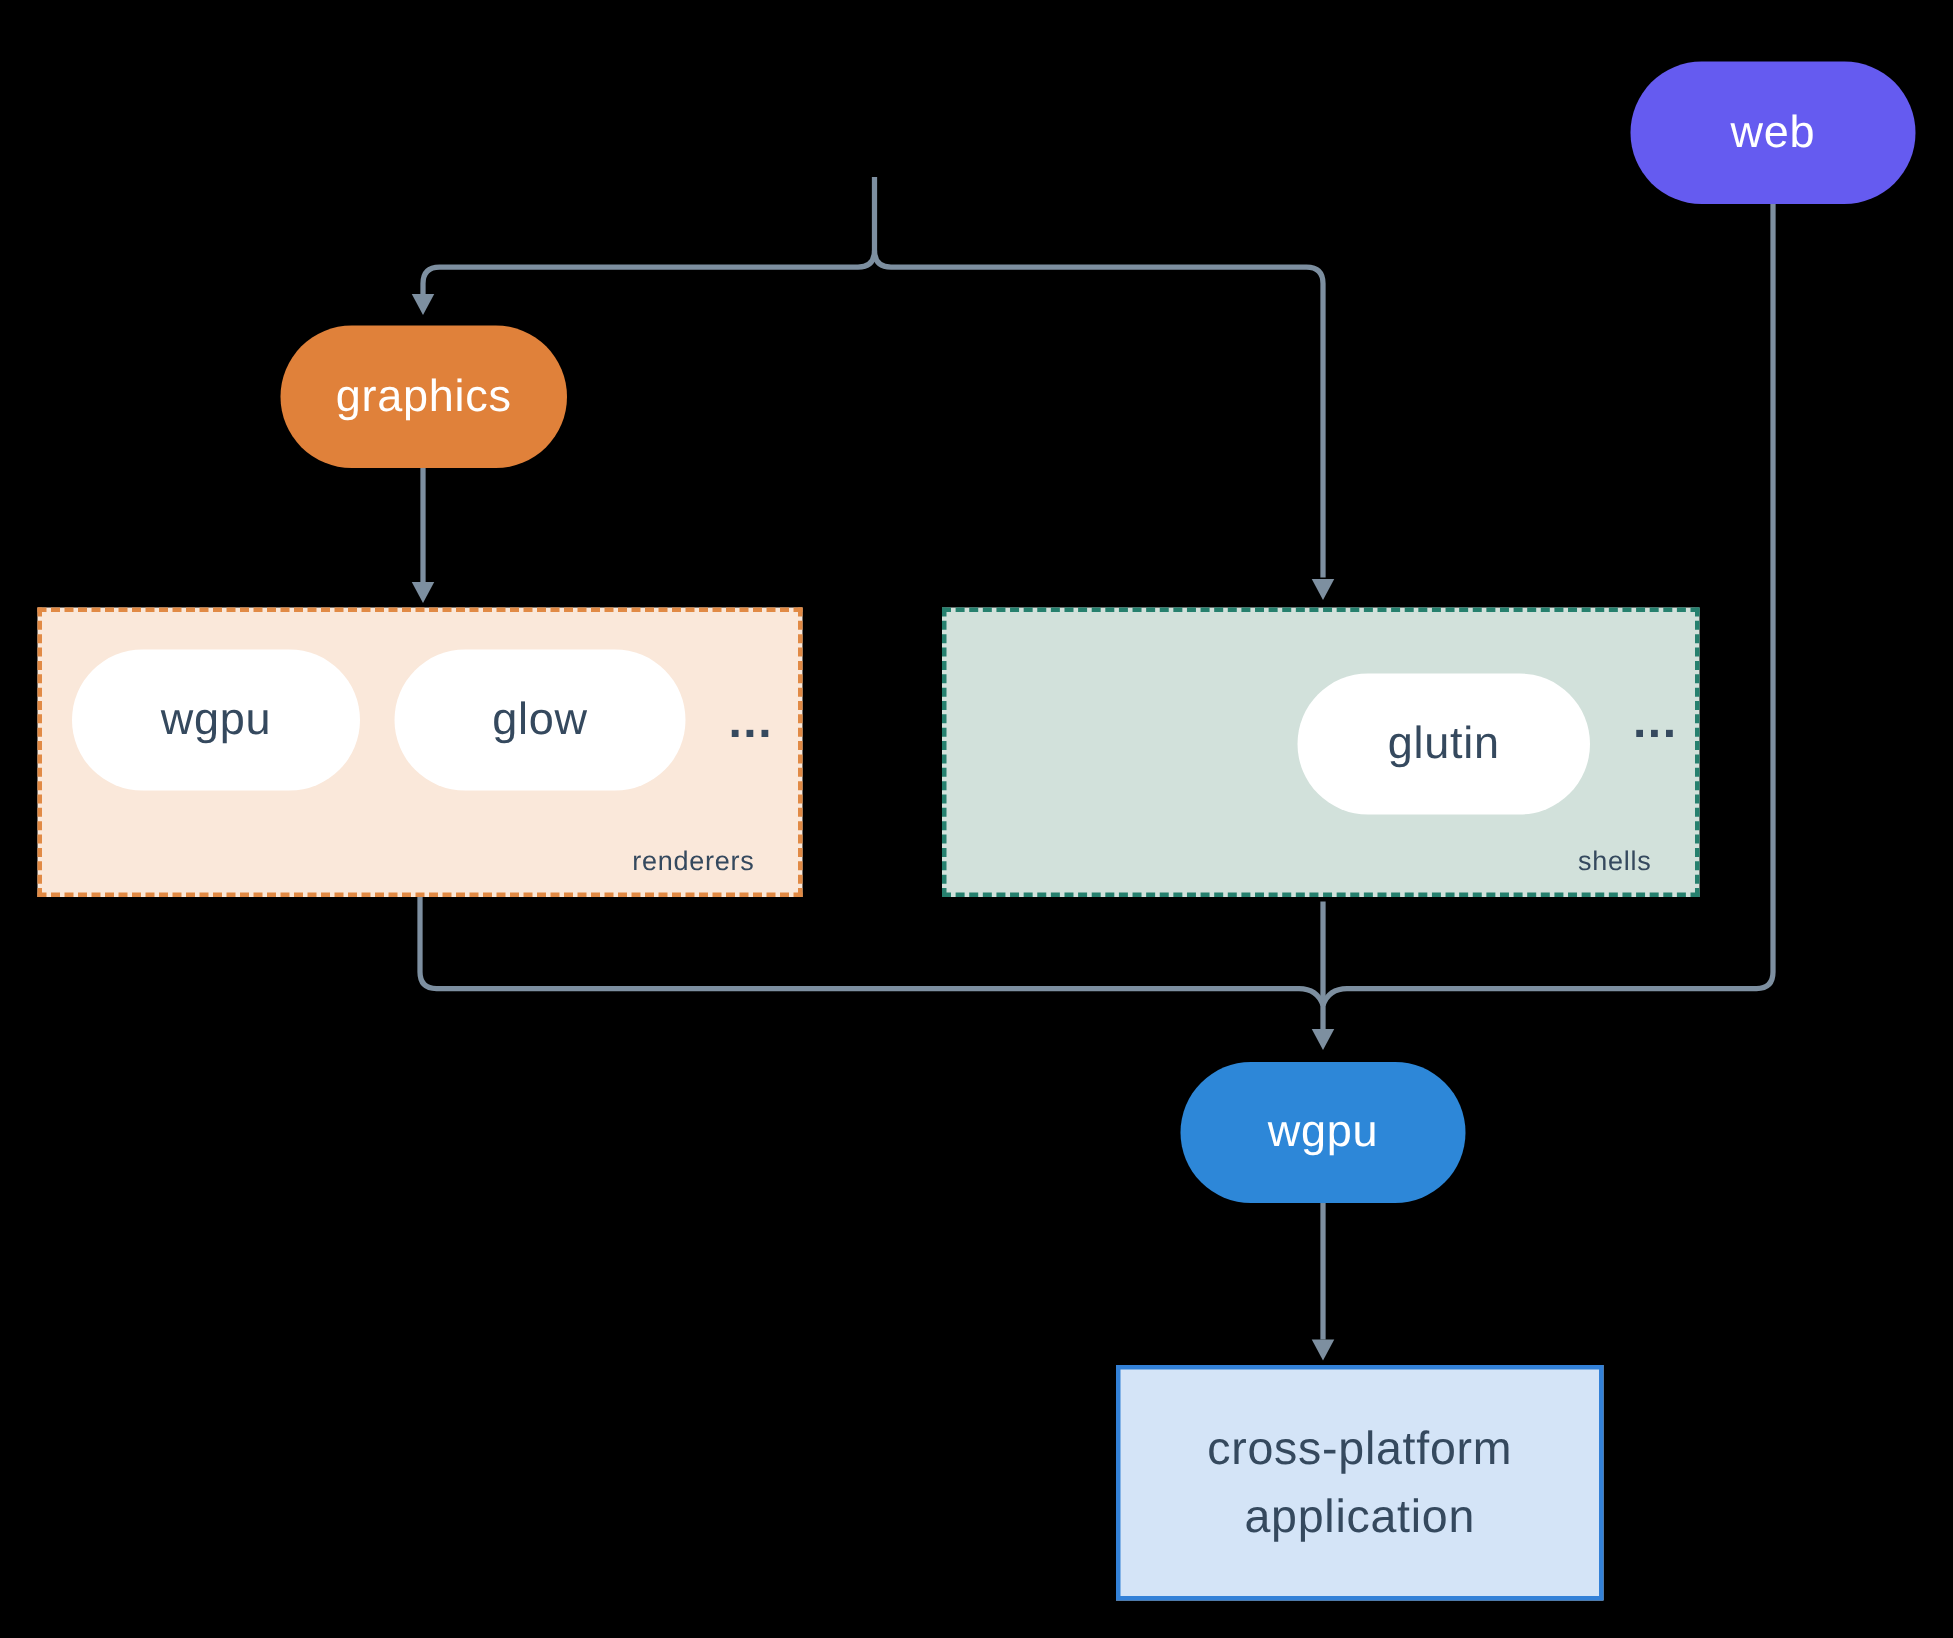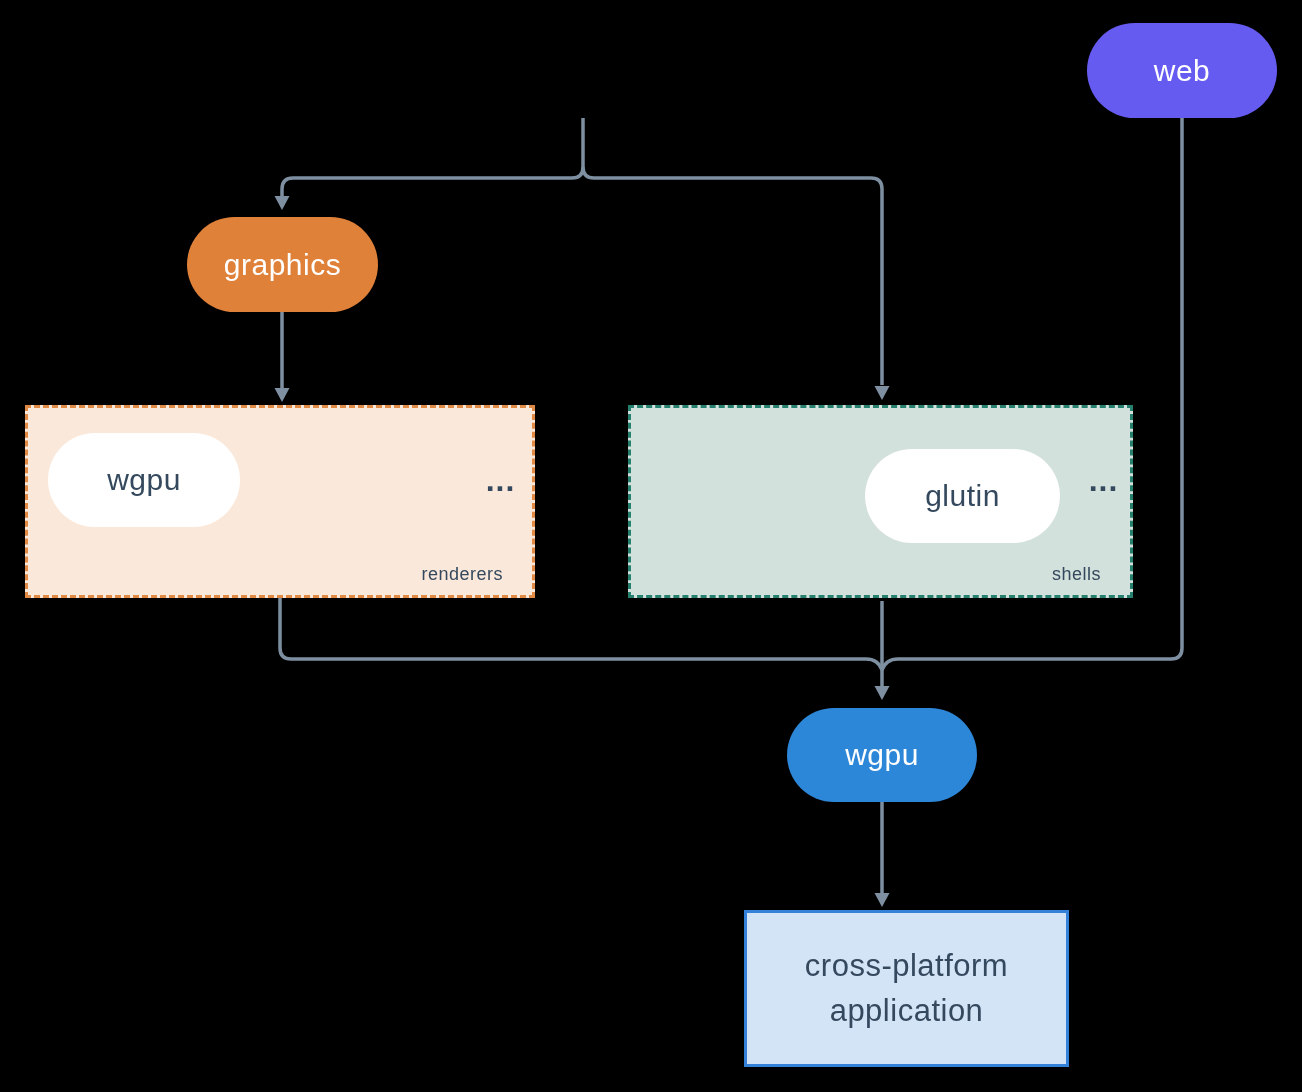--- a/index.html
+++ b/index.html
@@ -17,21 +17,21 @@
   .pill{
     position:absolute;display:flex;align-items:center;justify-content:center;
     border-radius:48px;font-size:30px;letter-spacing:.5px;
   }
   .pill-purple{background:var(--purple,#655bf0);color:var(--white,#fff);}
   .pill-orange{background:var(--orange,#e0813a);color:var(--white,#fff);}
   .pill-blue{background:var(--blue,#2d87d8);color:var(--white,#fff);}
   .pill-white{background:var(--white,#fff);color:var(--dark-text,#35495e);}
 
   .node-native{left:488px;top:23px;width:190px;height:95px;}
-  .node-web{left:1087px;top:23px;width:190px;height:95px;align-items:center;}
+  .node-web{left:1087px;top:41px;width:190px;height:95px;align-items:center;}
   .node-graphics{left:187px;top:217px;width:191px;height:95px;}
   .node-iced{left:787px;top:708px;width:190px;height:94px;}
 
   .group{
     position:absolute;box-sizing:border-box;border:3px dashed;
   }
   .group-renderers{
     left:25px;top:405px;width:510px;height:193px;
     background:var(--renderers-bg,#fae8da);border-color:var(--renderers-border,#e18a45);text-align:right;
   }
@@ -88,20 +88,23 @@
   </div>
 
   <div class="pill pill-orange node-graphics">
     <span>graphics</span>
   </div>
 
   <div class="group group-renderers">
     <div class="pill pill-white g-item-1">
       <span>wgpu</span>
     </div>
+    <div class="pill pill-white g-item-2">
+      <span>glow</span>
+    </div>
     <div class="ellipsis">...</div>
     <div class="group-label">renderers</div>
   </div>
 
   <div class="group group-shells">
     <div class="pill pill-white g-item-2">
       <span>glutin</span>
     </div>
     <div class="ellipsis">...</div>
     <div class="group-label">shells</div>

